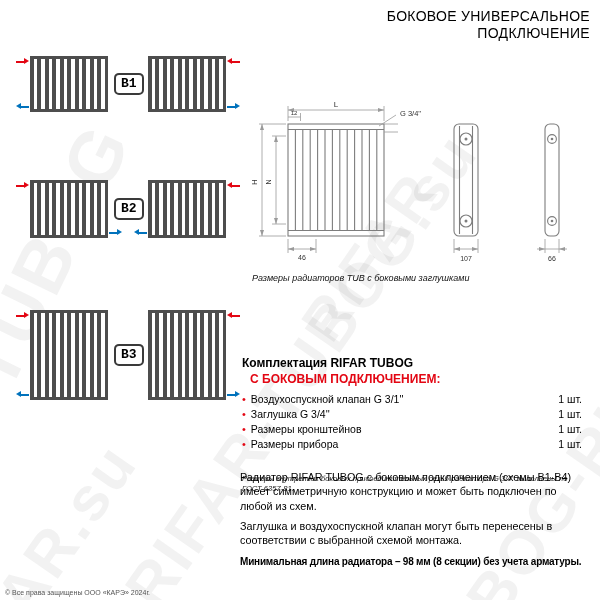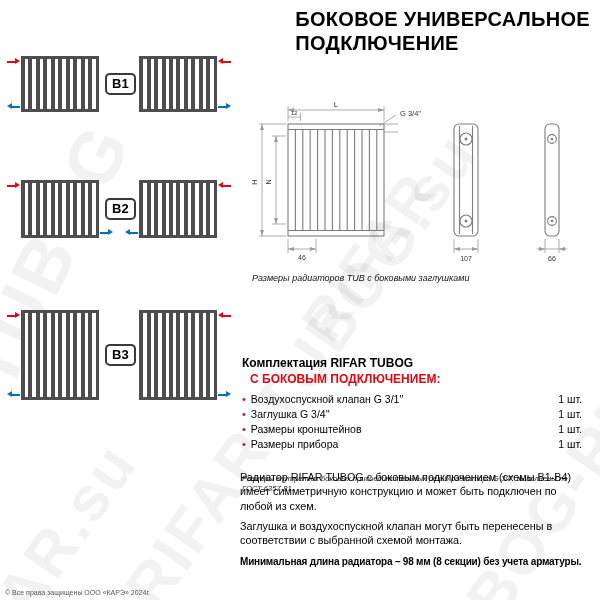--- a/index.html
+++ b/index.html
@@ -14,26 +14,26 @@
     transform-origin:0 50%;
   }
   #wm1{left:-14px;top:340px;font-size:74px;transform:rotate(-64deg);}
   #wm2{left:140px;top:565px;font-size:62px;transform:rotate(-55deg);}
   #wm3{left:430px;top:648px;font-size:62px;transform:rotate(-55deg);}
   #wm4{left:-50px;top:660px;font-size:62px;transform:rotate(-55deg);}
   #wm5{left:315px;top:300px;font-size:58px;transform:rotate(-55deg);}
   .content{position:absolute;inset:0;z-index:1;}
   
   .title{
-    position:absolute;top:8px;right:10px;
-    font-size:20px;font-weight:bold;line-height:1.18;letter-spacing:.3px;
+    position:absolute;top:8px;right:10px;text-align:right;
+    font-size:14px;font-weight:normal;line-height:1.18;letter-spacing:.3px;
     white-space:pre-line;
   }
   
-  .scheme{position:absolute;left:7px;width:240px;}
+  .scheme{position:absolute;left:16px;width:240px;font-family:Liberation Mono, monospace;}
   #b1{top:56px;height:56px;}
   #b2{top:180px;height:58px;}
   #b3{top:310px;height:90px;text-align:center;}
   #b4{top:438px;height:106px;}
   .rad{
     position:absolute;top:0;height:100%;width:78px;box-sizing:border-box;
     border-top:3px solid #4d4d4d;border-bottom:3px solid #4d4d4d;
     background:repeating-linear-gradient(90deg,#4d4d4d 0 4px,#ffffff 4px 7.5px);
   }
   .rad.l{left:14px;} .rad.r{left:132px;}

